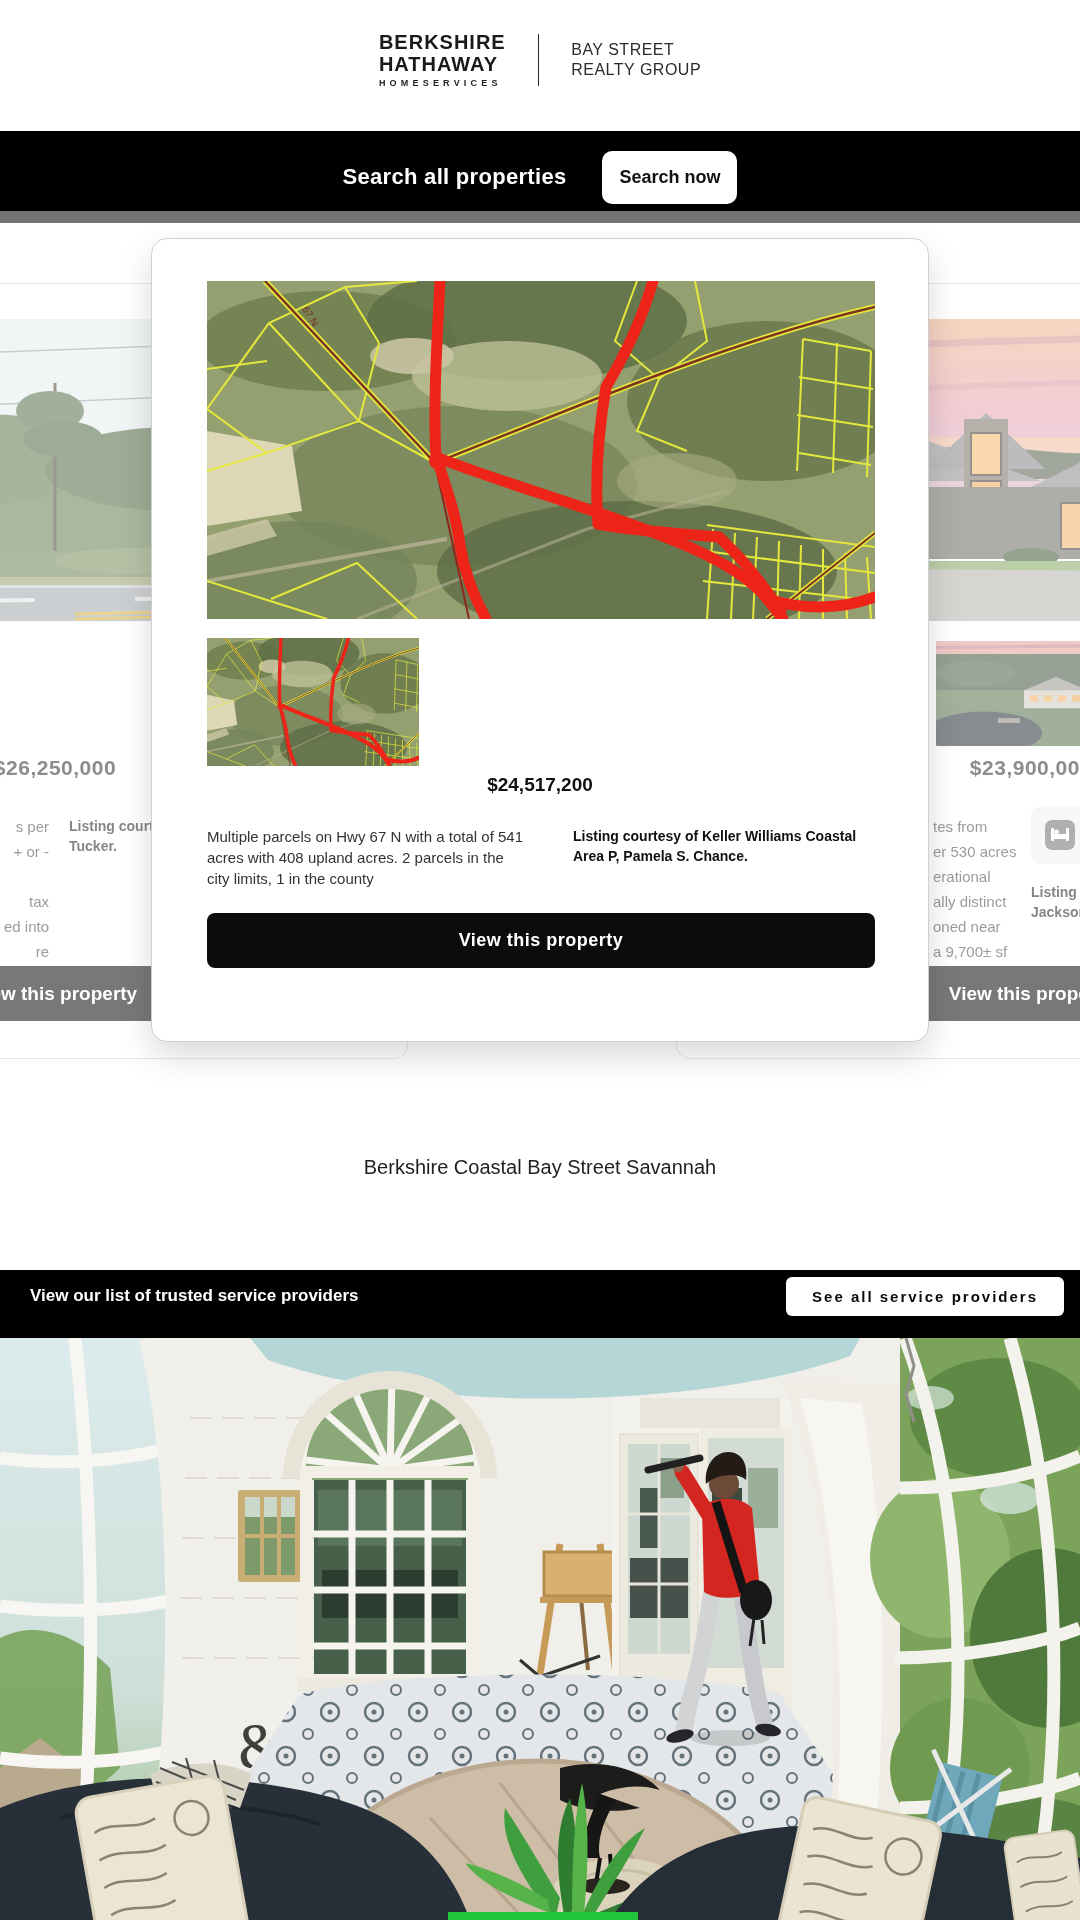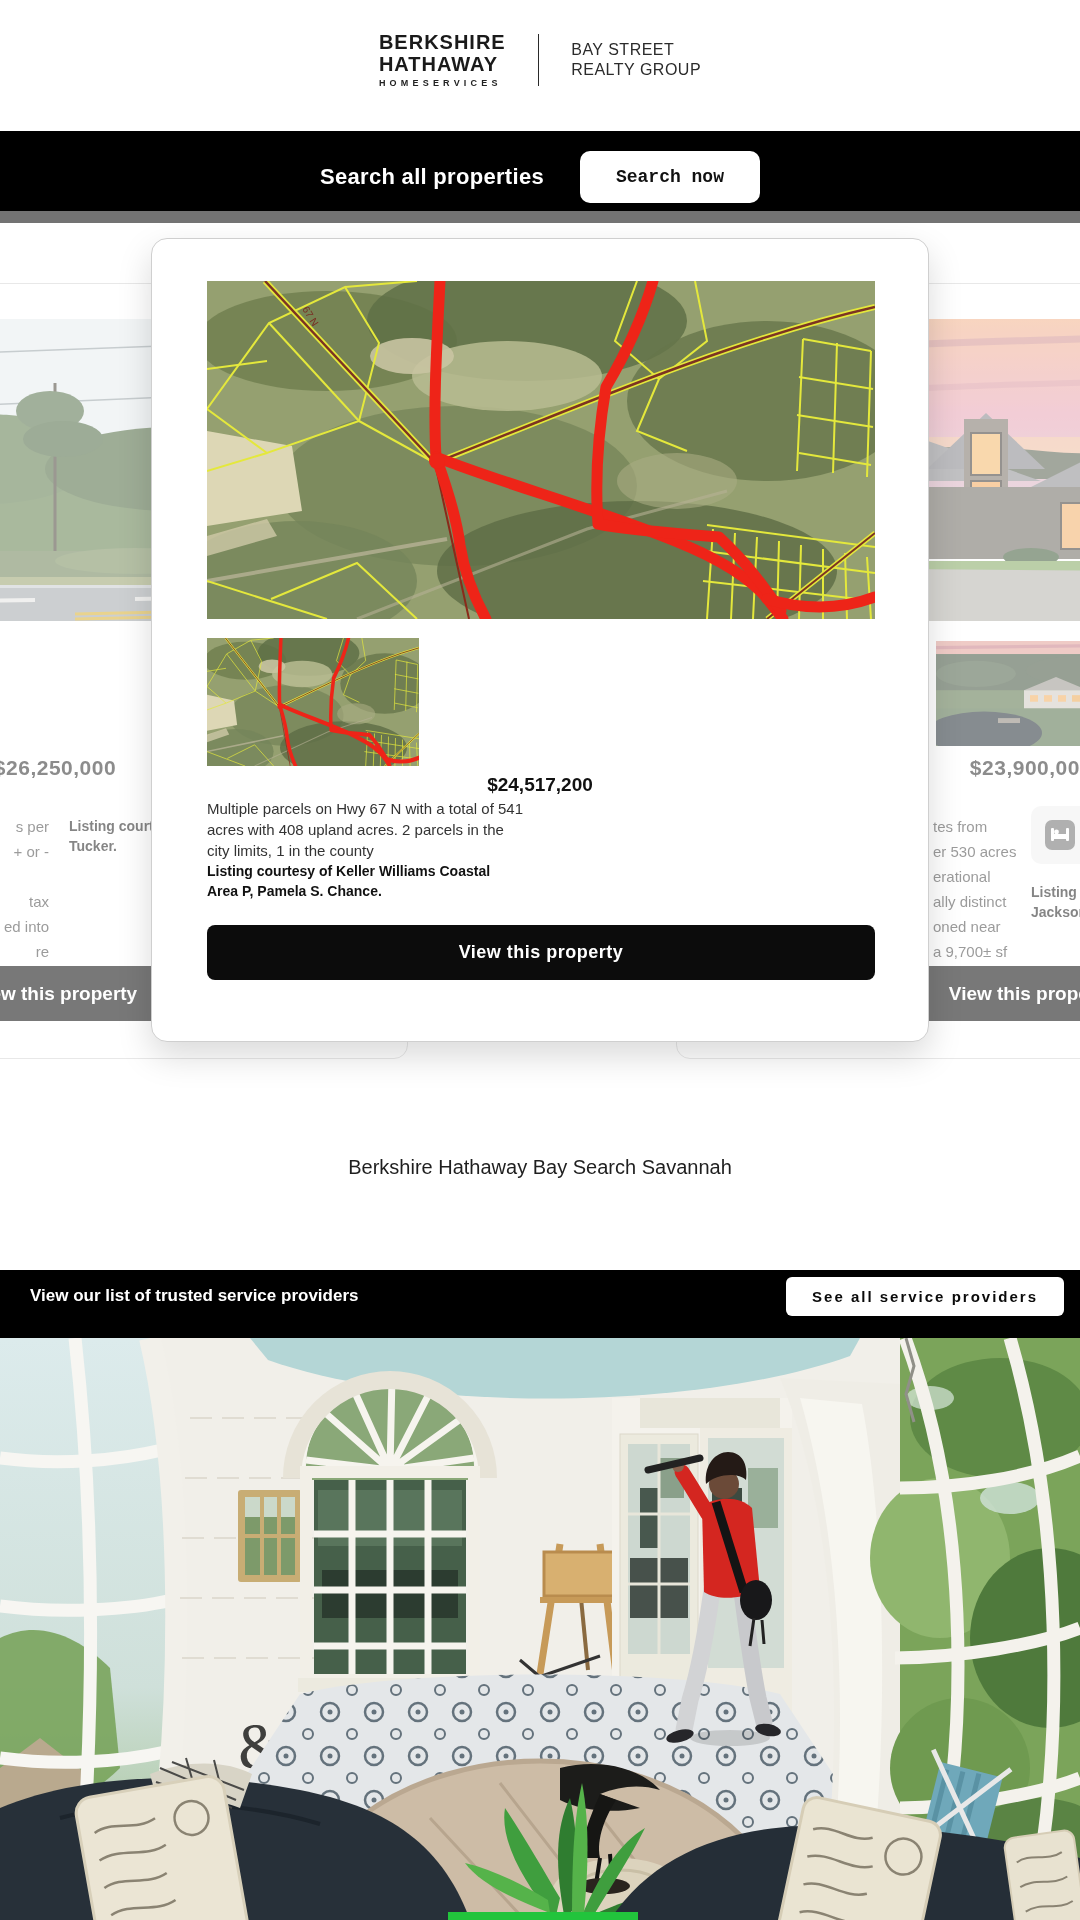--- a/index.html
+++ b/index.html
@@ -12,21 +12,21 @@
   .logo { display: flex; align-items: center; gap: 32px; cursor: pointer; }
   .logo-left { text-align: left; color: #1a1a1a; }
   .brand-big { font-size: 20px; font-weight: 700; letter-spacing: 1px; line-height: 1.1; }
   .brand-sub { font-size: 9px; font-weight: 600; letter-spacing: 4.2px; margin-top: 3px; color: #222; }
   .logo-divider { width: 1.5px; height: 52px; background: #2a2a2a; }
   .logo-right { font-size: 16px; color: #2b2b2b; letter-spacing: 0.5px; line-height: 1.25; font-weight: 400; }
 
   
   .searchbar { top: 131px; left: 0; width: 1080px; height: 92px; background: #000; display: flex; align-items: center; justify-content: center; gap: 36px; }
   .search-label { color: #fff; font-size: 22px; font-weight: 700; letter-spacing: 0.3px; }
-  .btn-white { background: #fff; color: #111; border: none; border-radius: 10px; padding: 16px 36px; font-size: 18px; font-weight: 700; font-family: Liberation Mono, monospace; cursor: pointer; }
+  .btn-white { background: #fff; color: #111; border: none; border-radius: 10px; padding: 16px 17px; font-size: 18px; font-weight: 700; font-family: Liberation Sans, sans-serif; cursor: pointer; }
 
   
   .card { background: #fff; border: 1px solid #d6d6d6; border-radius: 14px; }
   .card-left { left: -300px; top: 283px; width: 708px; height: 776px; }
   .card-right { left: 676px; top: 283px; width: 708px; height: 776px; }
   .card-img { display: block; margin: 35px auto 0 auto; width: 598px; height: 302px; }
   .card-thumb { display: block; margin: 20px 0 0 259px; width: 280px; height: 105px; }
   .card-price { text-align: center; font-size: 21px; font-weight: 800; color: #2f2f2f; letter-spacing: 0.5px; }
   .price-left { top: 472px; left: 0; width: 708px; }
   .price-right { top: 472px; left: 0; width: 708px; }
@@ -38,21 +38,21 @@
 
   
   .overlay { left: 0; top: 211px; width: 1080px; height: 850px; background: rgba(255,255,255,0.45); z-index: 5; }
 
   
   .modal { left: 151px; top: 238px; width: 778px; height: 804px; background: #fff; border: 1px solid #cfcfcf; border-radius: 16px; z-index: 10; box-shadow: 0 14px 34px rgba(0,0,0,0.15); padding: 0 55px; }
   .modal-map { display: block; margin-top: 42px; width: 668px; height: 338px; }
   .modal-thumb { display: block; margin-top: 19px; width: 212px; height: 128px; cursor: pointer; }
   .modal-title { margin-top: 22px; text-align: center; font-size: 24px; font-weight: 500; letter-spacing: 2px; color: #1c1c1c; }
   .modal-price { margin-top: 8px; text-align: center; font-size: 19px; font-weight: 700; color: #111; }
-  .modal-desc-row { margin-top: 2px; display: flex; justify-content: space-between; flex-direction: column; }
+  .modal-desc-row { margin-top: 30px; display: flex; justify-content: space-between; }
   .modal-desc { width: 320px; font-size: 15px; line-height: 21px; color: #333; }
   .modal-listing { width: 300px; font-size: 14px; font-weight: 700; color: #111; line-height: 20px; }
   .modal-btn { margin-top: 24px; width: 668px; height: 55px; background: #0c0c0c; color: #fff; border: none; border-radius: 8px; font-size: 18px; font-weight: 600; letter-spacing: 0.5px; font-family: "Liberation Sans", sans-serif; cursor: pointer; }
 
   
   .caption { top: 1156px; left: 0; width: 1080px; text-align: center; font-size: 20px; font-weight: 500; color: #1f1f1f; }
   .servicebar { top: 1270px; left: 0; width: 1080px; height: 68px; background: #000; display: flex; align-items: center; justify-content: space-between; padding: 0 16px 16px 30px; }
   .service-label { color: #fff; font-size: 17px; font-weight: 700; }
   .btn-service { background: #fff; color: #0a0a0a; border: none; border-radius: 6px; padding: 11px 26px; font-size: 15px; font-weight: 700; letter-spacing: 2px; font-family: "Liberation Sans", sans-serif; cursor: pointer; }
 
@@ -274,21 +274,21 @@
       <use href="#mapart"></use>
     </svg>
     <div class="modal-price">$24,517,200</div>
     <div class="modal-desc-row">
       <div class="modal-desc">Multiple parcels on Hwy 67 N with a total of 541 acres with 408 upland acres. 2 parcels in the city limits, 1 in the county</div>
       <div class="modal-listing">Listing courtesy of Keller Williams Coastal Area P, Pamela S. Chance.</div>
     </div>
     <button class="modal-btn">View this property</button>
   </div>
 
-  <div class="abs caption">Berkshire Hathaway Bay Search Savannah</div>
+  <div class="abs caption">Berkshire Coastal Bay Street Savannah</div>
 
   <div class="abs servicebar">
     <div class="service-label">View our list of trusted service providers</div>
     <button class="btn-service">See all service providers</button>
   </div>
 
   <div class="abs photo">
     <svg viewBox="0 0 1080 582" width="1080" height="582">
       <defs>
         <pattern id="tile" width="44" height="44" patternUnits="userSpaceOnUse">

